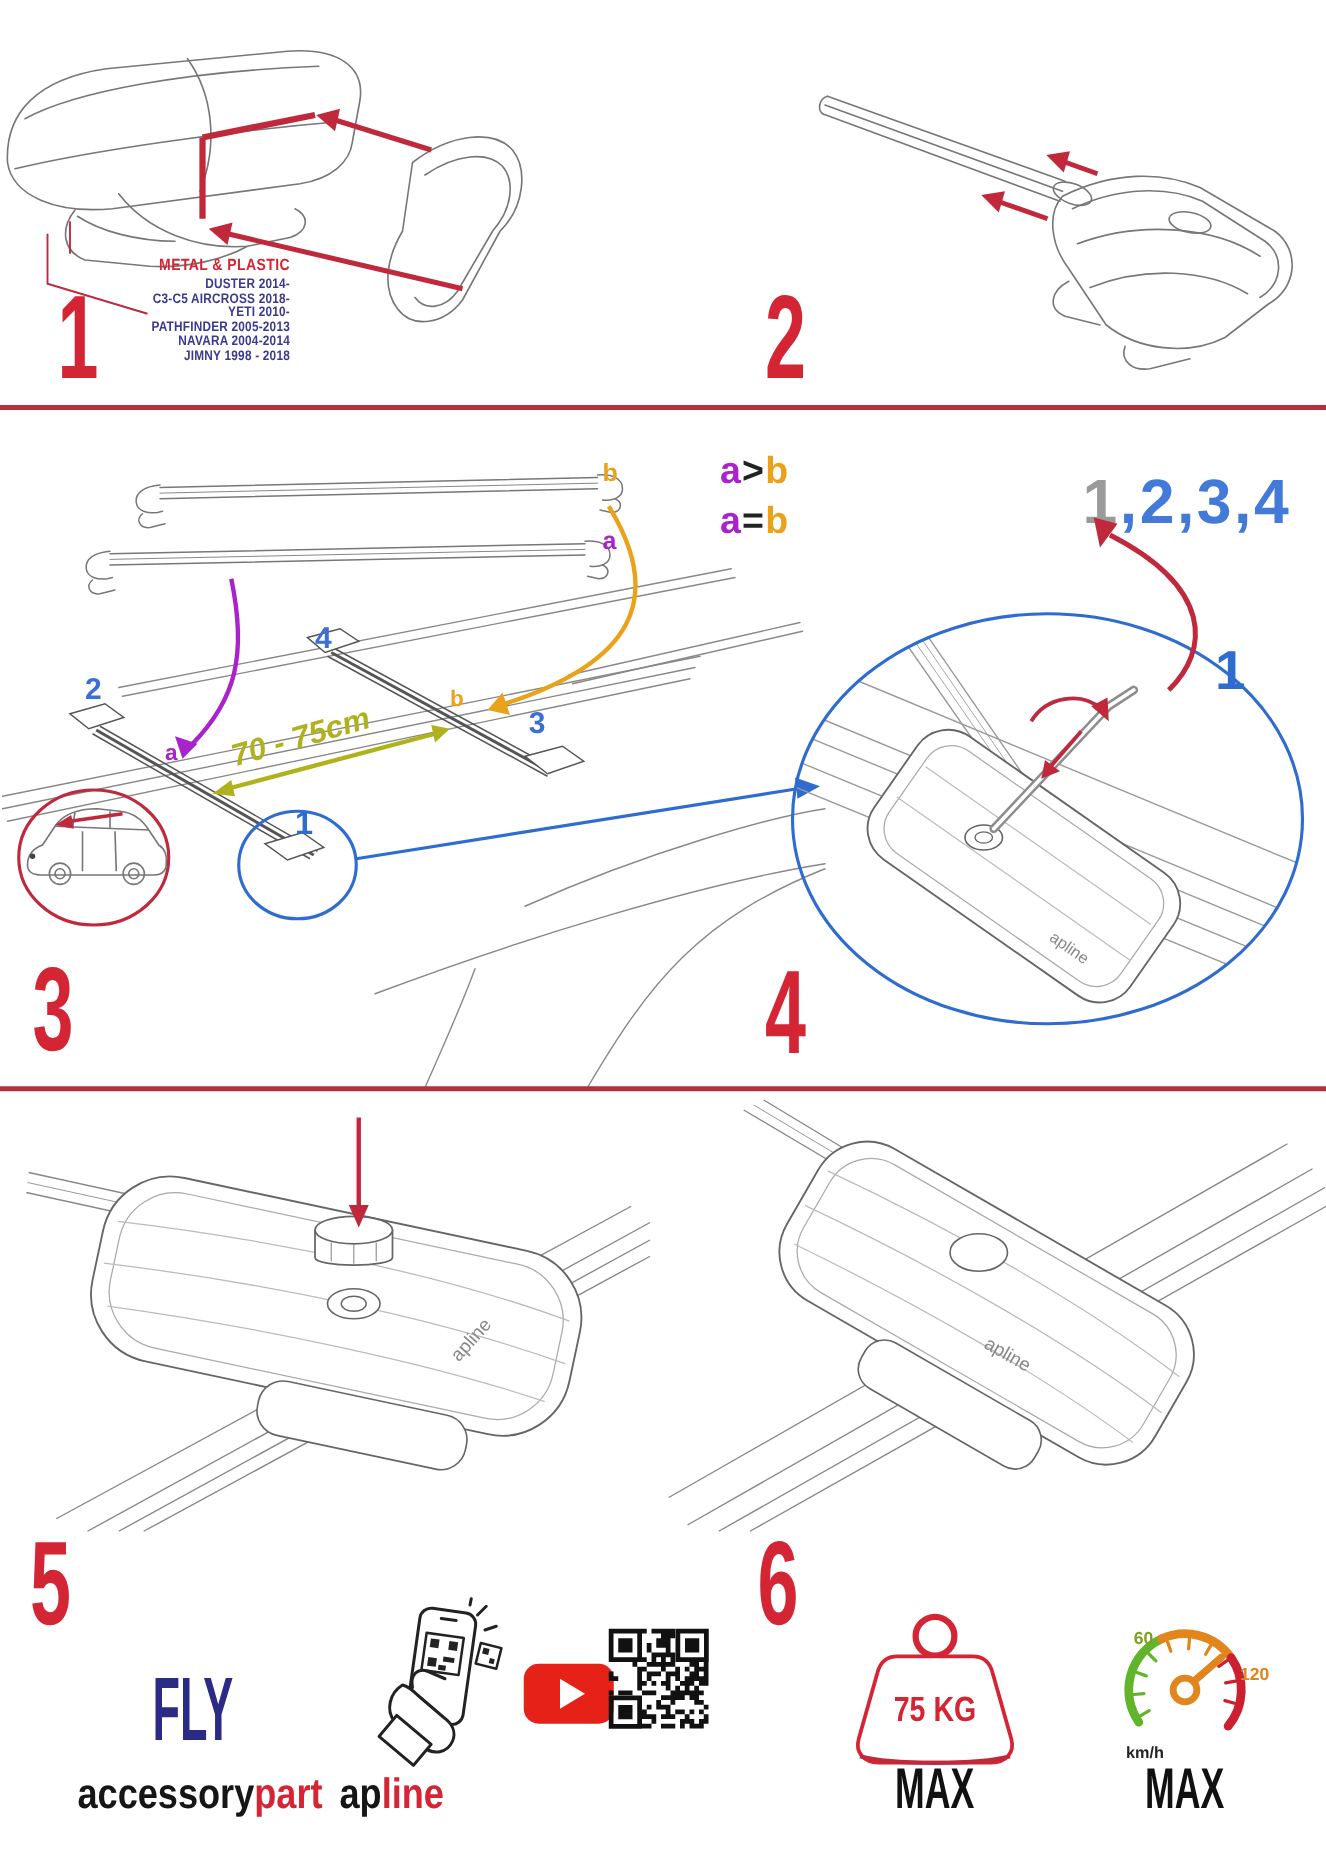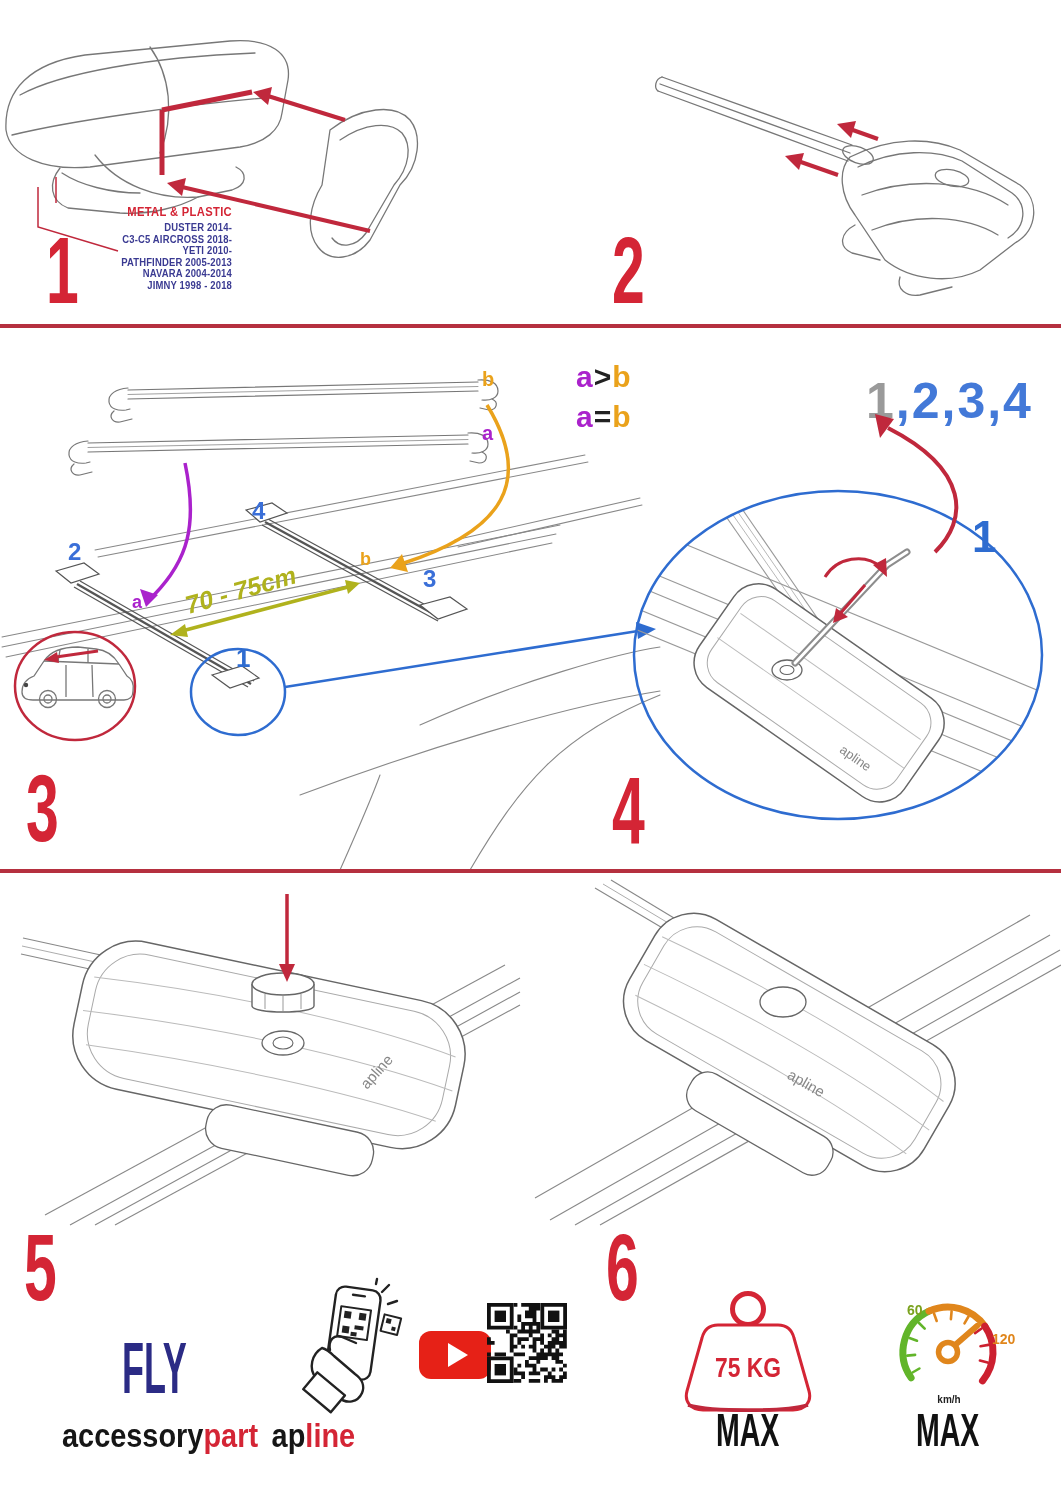--- a/index.html
+++ b/index.html
@@ -22,21 +22,21 @@
   .seq .lead{color:#9a9a9a;} .seq .rest{color:#4379d8;}
   .measure{position:absolute;left:182px;top:592px;width:170px;font-size:25px;font-weight:700;
            font-style:italic;color:#b0b21d;transform:rotate(-16deg);transform-origin:left top;}
   .fly{position:absolute;left:122px;top:1336px;font-size:72px;font-weight:700;color:#2b2b85;
        line-height:.9;transform:scaleX(.5);transform-origin:left top;}
   .logoline{position:absolute;left:62px;top:1416px;font-size:34px;font-weight:700;white-space:nowrap;
             transform:scaleX(.85);transform-origin:left top;}
   .logoline .blk{color:#161616;} .logoline .red{color:#d42535;} .logoline .gap{display:inline-block;width:16px;}
   .max{position:absolute;font-size:46px;font-weight:700;color:#111;line-height:.8;
        transform:scaleX(.62);transform-origin:left top;}
-  .kmh{position:absolute;left:921px;top:1394px;width:56px;text-align:center;font-size:10px;
+  .kmh{position:absolute;left:888px;top:1394px;width:56px;text-align:center;font-size:13px;
        font-weight:700;color:#222;}
   .yt{position:absolute;left:419px;top:1331px;width:72px;height:48px;background:#e62117;
       border-radius:12px;display:flex;align-items:center;justify-content:center;}
   .yt-tri{width:0;height:0;border-left:20px solid #fff;border-top:12px solid transparent;
           border-bottom:12px solid transparent;margin-left:5px;}
   .qr{position:absolute;left:487px;top:1303px;width:80px;height:80px;}
   text{font-family:"Liberation Sans",sans-serif;}
 </style>
 </head>
 <body>

